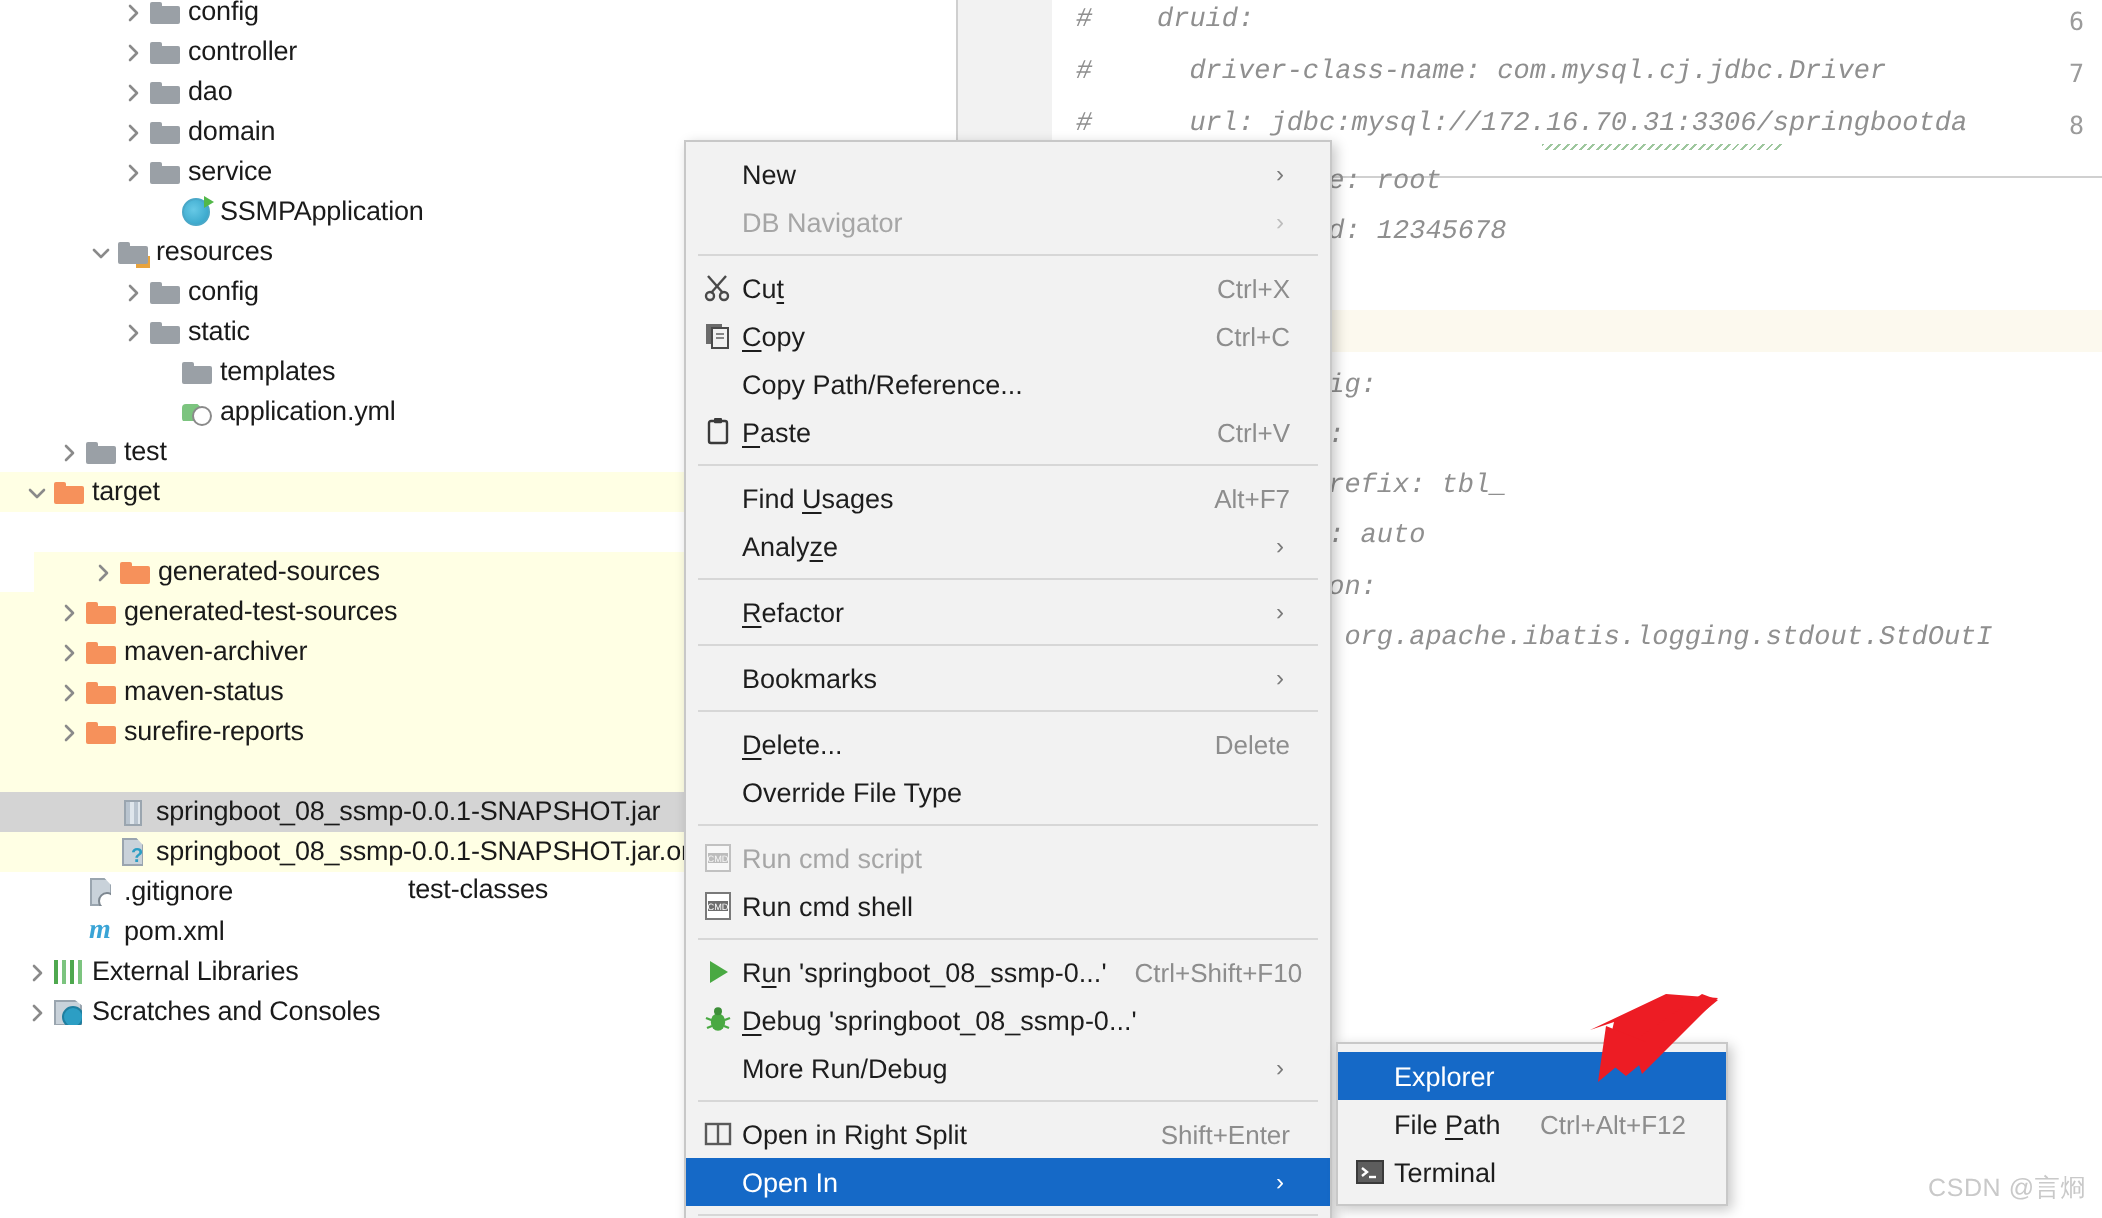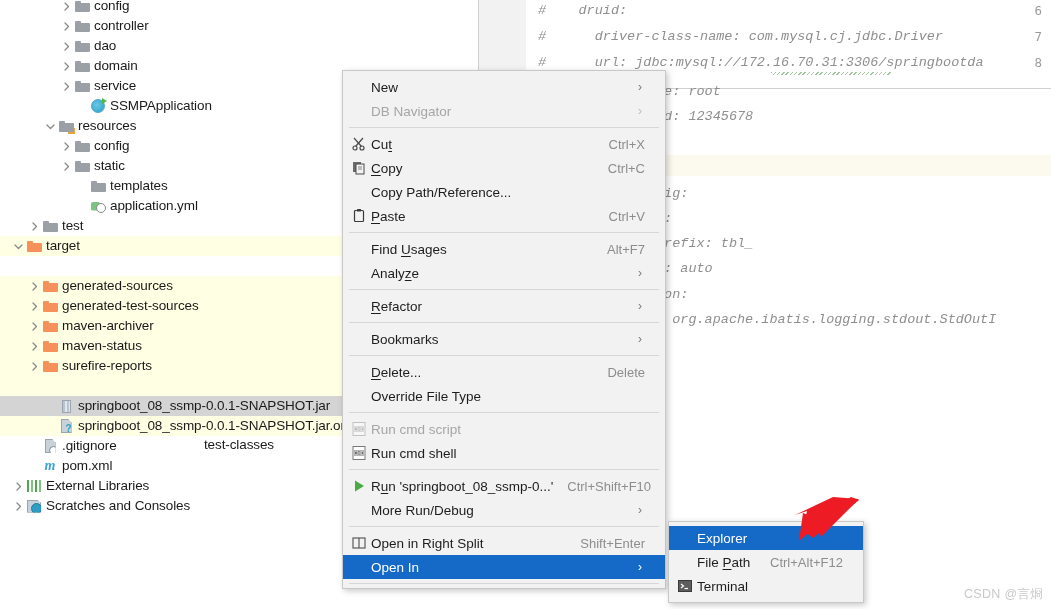--- a/index.html
+++ b/index.html
@@ -323,21 +323,21 @@
           <div class="tw">
             <svg width="9" height="9" viewBox="0 0 9 9">
               <path d="M3 1 L6.5 4.5 L3 8" fill="none" stroke="#8a8a8a" stroke-width="1.3" stroke-linecap="round" stroke-linejoin="round"></path>
             </svg>
           </div>
           <div class="ticon">
             <span class="folder orange"></span>
           </div>
           <span class="tlabel">classes</span>
         </div>
-        <div class="tree-row highlight-yellow" style="position: absolute; left: 0px; right: 0px; top: 276px;">
+        <div class="tree-row highlight-yellow" style="position: absolute; left: 17px; right: 0px; top: 276px;">
           <div style="flex: 0 0 28px; height: 20px;"></div>
           <div class="tw">
             <svg width="9" height="9" viewBox="0 0 9 9">
               <path d="M3 1 L6.5 4.5 L3 8" fill="none" stroke="#8a8a8a" stroke-width="1.3" stroke-linecap="round" stroke-linejoin="round"></path>
             </svg>
           </div>
           <div class="ticon">
             <span class="folder orange"></span>
           </div>
           <span class="tlabel">generated-sources</span>
@@ -598,20 +598,33 @@
       <div class="mi">
         <div class="mic">
           <svg width="16" height="16" viewBox="0 0 16 16">
             <polygon points="4,2.5 13,8 4,13.5" fill="#49A942"></polygon>
           </svg>
         </div>
         <span class="mlabel">R<span class="und">u</span>n 'springboot_08_ssmp-0...'</span>
         <span class="mshort">Ctrl+Shift+F10</span>
       </div>
       <div class="mi">
+        <div class="mic">
+          <svg width="16" height="16" viewBox="0 0 16 16">
+            <ellipse cx="8" cy="9" rx="3.6" ry="4.4" fill="#49A942"></ellipse>
+            <circle cx="8" cy="3.6" r="2" fill="#3d8f38"></circle>
+            <line x1="2" y1="7" x2="4.6" y2="8" stroke="#49A942" stroke-width="1.2"></line>
+            <line x1="14" y1="7" x2="11.4" y2="8" stroke="#49A942" stroke-width="1.2"></line>
+            <line x1="2.5" y1="12" x2="5" y2="11" stroke="#49A942" stroke-width="1.2"></line>
+            <line x1="13.5" y1="12" x2="11" y2="11" stroke="#49A942" stroke-width="1.2"></line>
+          </svg>
+        </div>
+        <span class="mlabel"><span class="und">D</span>ebug 'springboot_08_ssmp-0...'</span>
+      </div>
+      <div class="mi">
         <div class="mic"></div>
         <span class="mlabel">More Run/Debug</span>
         <span class="marrow">›</span>
       </div>
       <div class="msep"></div>
       <div class="mi">
         <div class="mic">
           <svg width="16" height="16" viewBox="0 0 16 16">
             <rect x="2" y="3" width="12" height="10" fill="none" stroke="#5a5a5a" stroke-width="1.2"></rect>
             <line x1="8" y1="3" x2="8" y2="13" stroke="#5a5a5a" stroke-width="1.2"></line>

